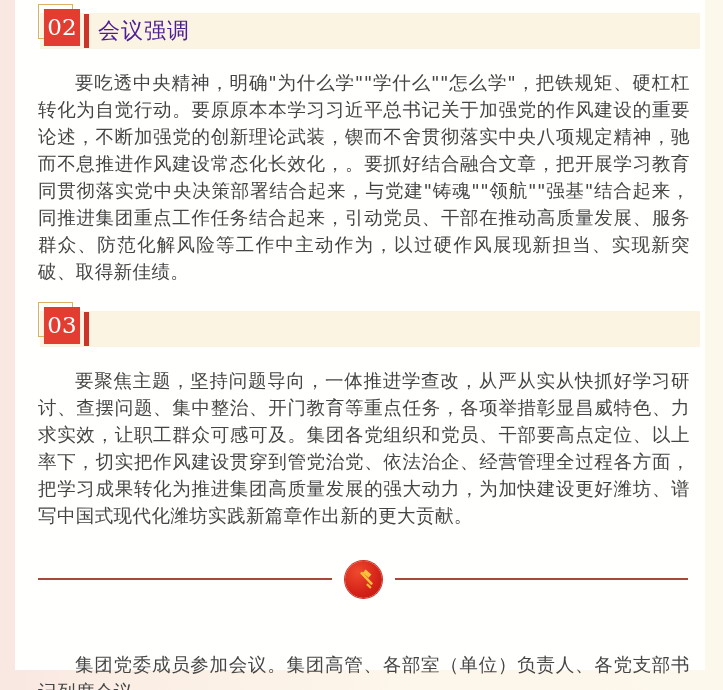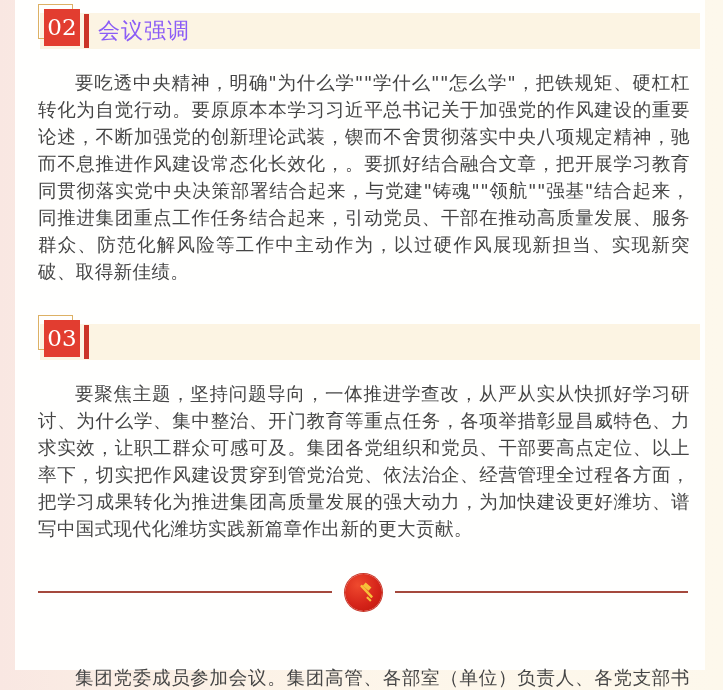--- a/index.html
+++ b/index.html
@@ -11,38 +11,38 @@
   .card{
     position:absolute;left:15px;top:0;width:690px;height:670px;
     background:#fffffe;
   }
   
   .section-header{
     position:relative;height:36px;margin:0 5px 0 25px;
     background:#fcf4e3;
   }
   .sh-02{margin-top:13px;}
-  .sh-03{margin-top:39px;text-decoration:underline;}
+  .sh-03{margin-top:26px;text-decoration:underline;}
   .badge{position:absolute;left:-2px;top:-9px;width:56px;height:52px;}
   .badge-outline{
     position:absolute;left:0;top:0;width:33px;height:33px;
     border:1.5px solid #ddb165;background:transparent;
   }
   .badge-num{
     position:absolute;left:6px;top:5px;width:36px;height:37px;
     background:#e23d30;color:#ffffff;
     display:flex;align-items:center;justify-content:center;
     font-family:"DejaVu Serif",serif;font-size:23px;line-height:1;
   }
   .red-bar{
     position:absolute;left:44px;top:1px;width:5px;height:34px;background:#cb3427;
   }
   .section-title{
     position:absolute;left:58px;top:50%;transform:translateY(-50%);
-    margin:0;font-size:22px;font-weight:500;color:#8b5cf6;letter-spacing:1px;
+    margin:0;font-size:22px;font-weight:500;color:#4c1d95;letter-spacing:1px;
   }
   
   .body-text{
     margin:18px 15px 0 23px;
     font-size:18.5px;line-height:1.46;letter-spacing:0.4px;
     color:#454545;text-align:justify;text-indent:2em;
   }
   .after-header{margin-top:20px;}
   
   .divider{
@@ -78,21 +78,21 @@
   <p class="body-text after-header">要吃透中央精神，明确"为什么学""学什么""怎么学"，把铁规矩、硬杠杠转化为自觉行动。要原原本本学习习近平总书记关于加强党的作风建设的重要论述，不断加强党的创新理论武装，锲而不舍贯彻落实中央八项规定精神，驰而不息推进作风建设常态化长效化，。要抓好结合融合文章，把开展学习教育同贯彻落实党中央决策部署结合起来，与党建"铸魂""领航""强基"结合起来，同推进集团重点工作任务结合起来，引动党员、干部在推动高质量发展、服务群众、防范化解风险等工作中主动作为，以过硬作风展现新担当、实现新突破、取得新佳绩。</p>
 
   <div class="section-header sh-03">
     <div class="badge">
       <span class="badge-outline"></span>
       <span class="badge-num">03</span>
     </div>
     <span class="red-bar"></span>
   </div>
 
-  <p class="body-text after-header">要聚焦主题，坚持问题导向，一体推进学查改，从严从实从快抓好学习研讨、为什么学、集中整治、开门教育等重点任务，各项举措彰显昌威特色、力求实效，让职工群众可感可及。集团各党组织和党员、干部要高点定位、以上率下，切实把作风建设贯穿到管党治党、依法治企、经营管理全过程各方面，把学习成果转化为推进集团高质量发展的强大动力，为加快建设更好潍坊、谱写中国式现代化潍坊实践新篇章作出新的更大贡献。</p>
+  <p class="body-text after-header">要聚焦主题，坚持问题导向，一体推进学查改，从严从实从快抓好学习研讨、查摆问题、集中整治、开门教育等重点任务，各项举措彰显昌威特色、力求实效，让职工群众可感可及。集团各党组织和党员、干部要高点定位、以上率下，切实把作风建设贯穿到管党治党、依法治企、经营管理全过程各方面，把学习成果转化为推进集团高质量发展的强大动力，为加快建设更好潍坊、谱写中国式现代化潍坊实践新篇章作出新的更大贡献。</p>
 
   <div class="divider">
     <span class="divider-line"></span>
     <span class="emblem">
       <svg width="23" height="23" viewBox="0 0 64 64" aria-hidden="true">
         <g fill="#f7c13a">
 
           <path d="M21 7 A 24 24 0 1 0 53 45 A 19 19 0 1 1 21 7 Z"></path>
 
           <rect x="37" y="6" width="7" height="46" rx="2" transform="rotate(-43 40.5 29)"></rect>

